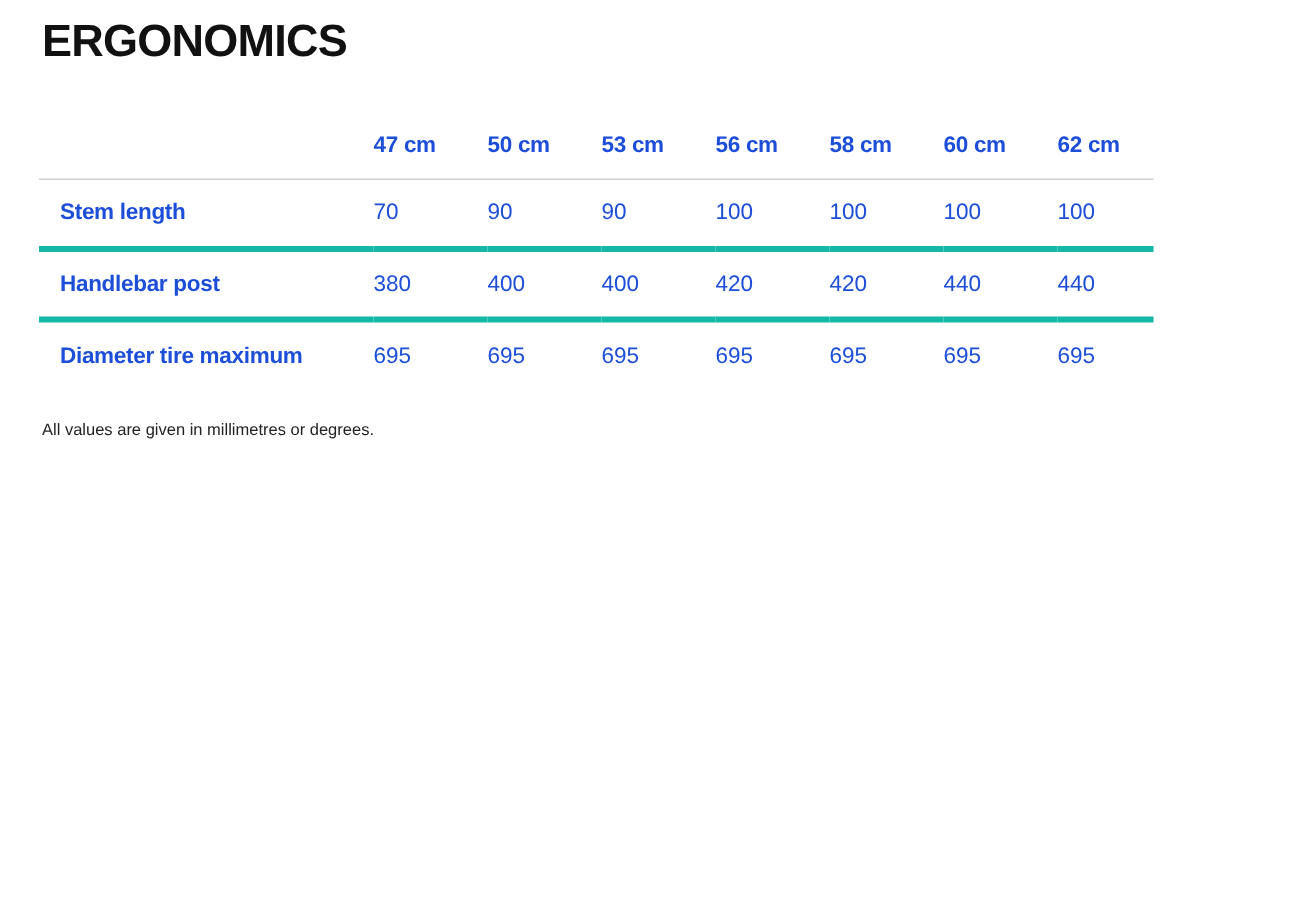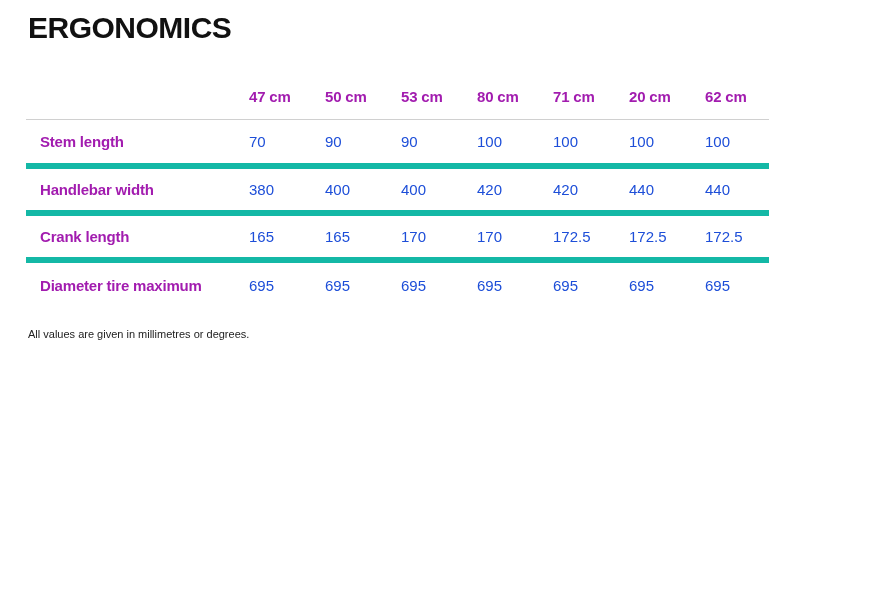--- a/index.html
+++ b/index.html
@@ -40,25 +40,25 @@
     text-align: left;
     vertical-align: middle;
     font-size: 15px;
     padding: 0;
     white-space: nowrap;
     overflow: hidden;
   }
   table.spec-table thead tr { height: 45px; }
   table.spec-table tbody tr { height: 47px; }
   table.spec-table thead tr { border-bottom: 1px solid #d0d0d0; }
-  table.spec-table tbody tr:not(:last-child) { border-bottom: 6px solid #14b8a6; }
+  table.spec-table tbody tr:not(:last-child) { border-bottom: 4px solid #14b8a6; }
   table.spec-table th.row-label,
   table.spec-table thead th {
     font-weight: 700;
-    color: #a21caf;
+    color: #1d4ed8;
     letter-spacing: -0.2px;
   }
   table.spec-table th.row-label { padding-left: 14px; }
   table.spec-table td {
     font-weight: 400;
     color: #1d4ed8;
   }
   .footnote {
     margin: 21px 0 0 16px;
     font-size: 11px;
@@ -83,57 +83,47 @@
         <col class="value-col">
       <col class="last-col">
     </colgroup>
     <thead>
       <tr>
         <th class="row-label"></th>
 
       <th>47 cm</th>
           <th>50 cm</th>
           <th>53 cm</th>
-          <th>80 cm</th>
-          <th>71 cm</th>
-          <th>20 cm</th>
+          <th>56 cm</th>
+          <th>58 cm</th>
+          <th>60 cm</th>
           <th>62 cm</th>
         </tr>
     </thead>
     <tbody>
 
     <tr>
           <th class="row-label">Stem length</th>
           <td>70</td>
           <td>90</td>
           <td>90</td>
           <td>100</td>
           <td>100</td>
           <td>100</td>
           <td>100</td>
         </tr>
         <tr>
-          <th class="row-label">Handlebar width</th>
+          <th class="row-label">Handlebar post</th>
           <td>380</td>
           <td>400</td>
           <td>400</td>
           <td>420</td>
           <td>420</td>
           <td>440</td>
           <td>440</td>
-        </tr>
-        <tr>
-          <th class="row-label">Crank length</th>
-          <td>165</td>
-          <td>165</td>
-          <td>170</td>
-          <td>170</td>
-          <td>172.5</td>
-          <td>172.5</td>
-          <td>172.5</td>
         </tr>
         <tr>
           <th class="row-label">Diameter tire maximum</th>
           <td>695</td>
           <td>695</td>
           <td>695</td>
           <td>695</td>
           <td>695</td>
           <td>695</td>
           <td>695</td>

